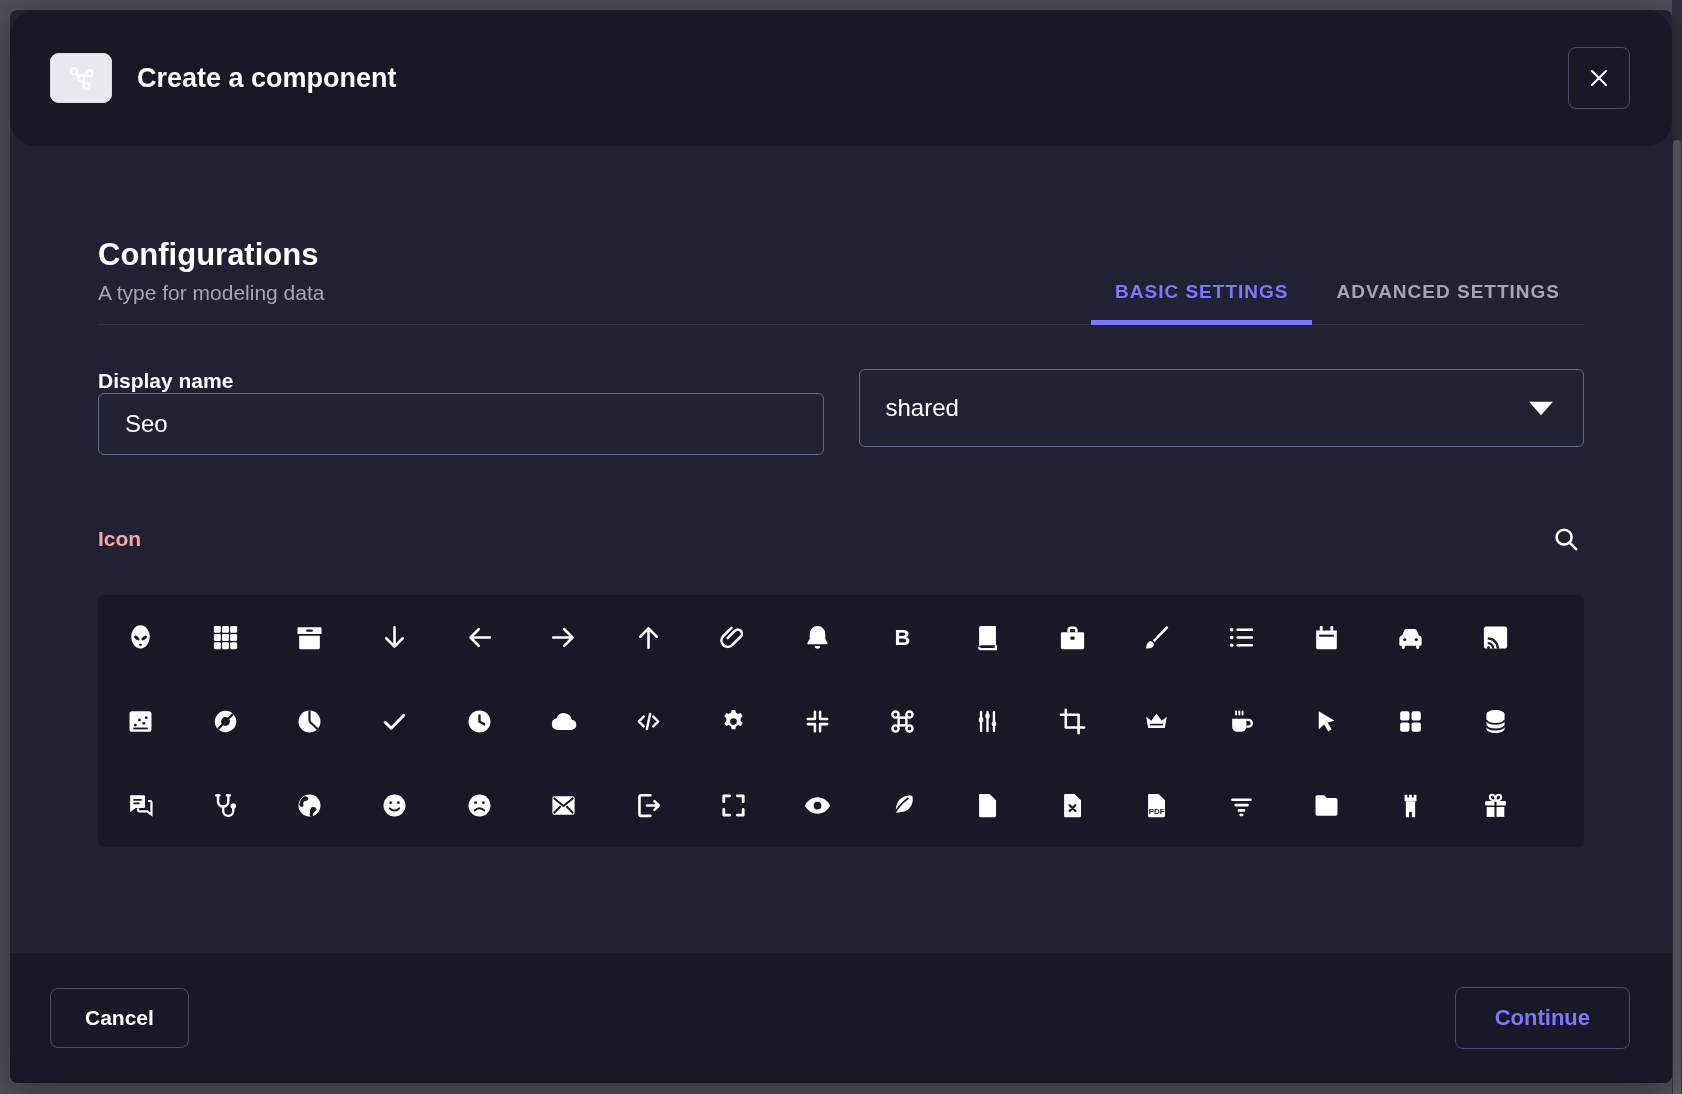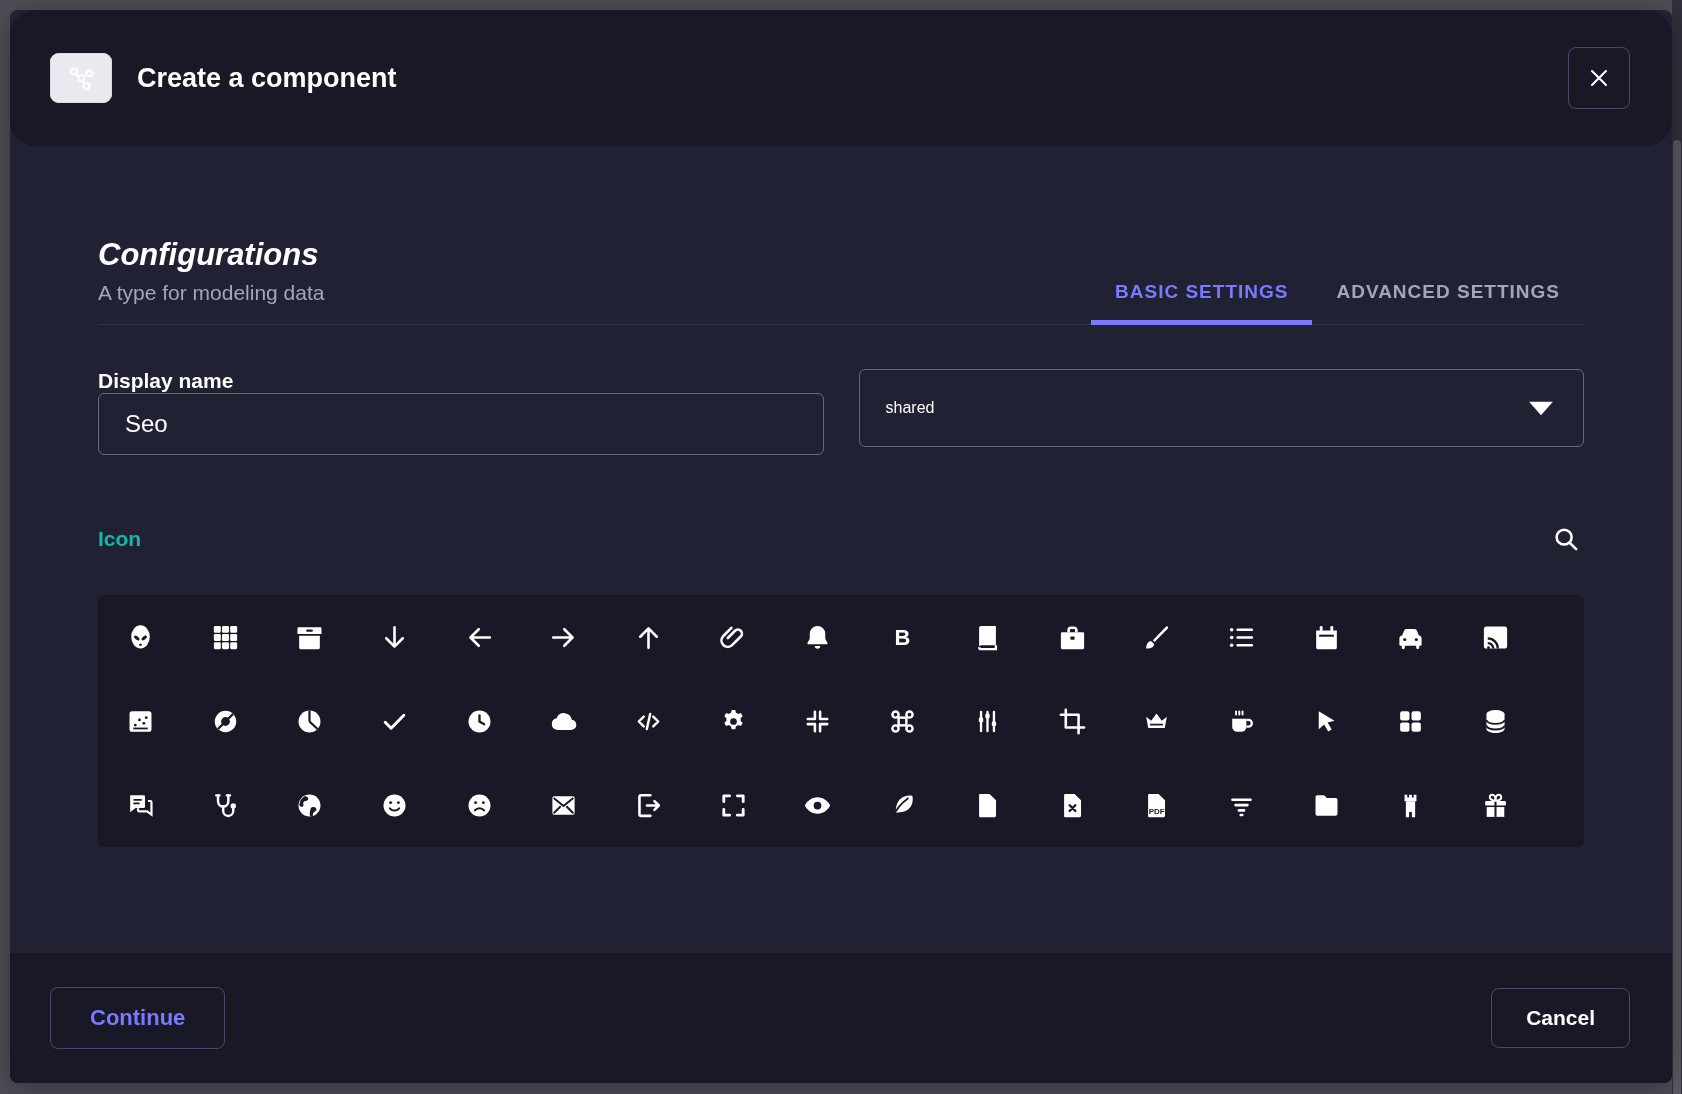--- a/index.html
+++ b/index.html
@@ -23,43 +23,43 @@
   .header-icon { width:62px; height:50px; border-radius:9px; background:#e9e9ef; display:flex; align-items:center; justify-content:center; box-shadow:inset 0 0 0 1px #dcdce4; }
   .header-icon svg { width:34px; height:34px; }
   .modal-title { margin-left:25px; font-size:27px; font-weight:700; color:#fff; }
   .close-btn { margin-left:auto; width:62px; height:62px; border:1px solid #4a4a6a; border-radius:8px; background:transparent; display:flex; align-items:center; justify-content:center; cursor:pointer; }
   .close-btn svg { width:24px; height:24px; }
 
   .modal-body { flex:1 1 auto; background:#212134; padding:0 88px; overflow:hidden; }
 
   .section-head { margin-top:90px; display:flex; justify-content:space-between; align-items:flex-end; border-bottom:1px solid #32324d; }
   .headings { padding-bottom:18px; }
-  .section-title { font-size:31px; line-height:37px; font-weight:700; color:#fff;font-style:italic; }
+  .section-title { font-size:31px; line-height:37px; font-weight:700; color:#fff; }
   .section-sub { margin-top:7px; font-size:21px; line-height:26px; color:#a5a5ba; }
 
   .tabs { display:flex; }
   .tab { position:relative; padding:0 24px 21px; font-size:19px; font-weight:600; letter-spacing:1px; color:#a5a5ba; cursor:pointer; white-space:nowrap; }
   .tab.active { color:#7b79ff; }
   .tab.active::after { content:""; position:absolute; left:0; right:0; bottom:-1px; height:5px; background:#7b79ff; }
 
   .form-row { margin-top:44px; display:grid; grid-template-columns:1fr 1fr; gap:35px; }
   .field-label { font-size:21px; font-weight:600; color:#fff; }
   .text-input {
     width:100%; height:62px; background:transparent; border:1px solid #666687; border-radius:6px;
     color:#fff; font-size:24px; padding:0 26px; font-family:"Liberation Sans", sans-serif; outline:none;
   }
   .select {
     height:78px; border:1px solid #666687; border-radius:6px; display:flex; align-items:center;
     justify-content:space-between; padding:0 28px 0 26px; cursor:pointer;
   }
-  .select-value { font-size:16px; color:#fff; }
+  .select-value { font-size:24px; color:#fff; }
   .caret svg { width:28px; height:17px; display:block; }
 
   .icon-head { margin-top:66px; display:flex; align-items:center; justify-content:space-between; }
-  .icon-label { font-size:21px; font-weight:600; color:#14b8a6; }
+  .icon-label { font-size:21px; font-weight:600; color:#fca5a5; }
   .search-btn { background:none; border:none; cursor:pointer; padding:2px; display:flex; }
   .search-btn svg { width:32px; height:32px; }
 
   .icon-grid {
     margin-top:38px; background:#181826; border-radius:6px;
     display:grid; grid-template-columns:repeat(17, 1fr); grid-auto-rows:84px;
     padding:0 46px 0 0;
   }
   .icon-cell { display:flex; align-items:center; justify-content:center; cursor:pointer; }
   .icon-cell svg { width:31px; height:31px; display:block; }
@@ -499,17 +499,17 @@
             <rect x="5.2" y="13.2" width="13.6" height="7.6" fill="#fff"></rect>
             <path d="M12 8.6V20.8" stroke="#181826" stroke-width="1.6"></path>
             <path d="M12 8.2C9.2 8.2 7.6 7 7.6 5.6c0-1.1.9-1.9 2-1.9 1.7 0 2.4 2 2.4 4.5 0-2.5.7-4.5 2.4-4.5 1.1 0 2 .8 2 1.9 0 1.4-1.6 2.6-4.4 2.6z" fill="none" stroke="#fff" stroke-width="1.6"></path>
           </svg>
         </div>
       </div>
 
   </div>
 
   <div class="modal-footer">
+    <button class="btn btn-cancel">Cancel</button>
     <button class="btn btn-continue">Continue</button>
-    <button class="btn btn-cancel">Cancel</button>
   </div>
 
 </div>
 
 </body></html>

